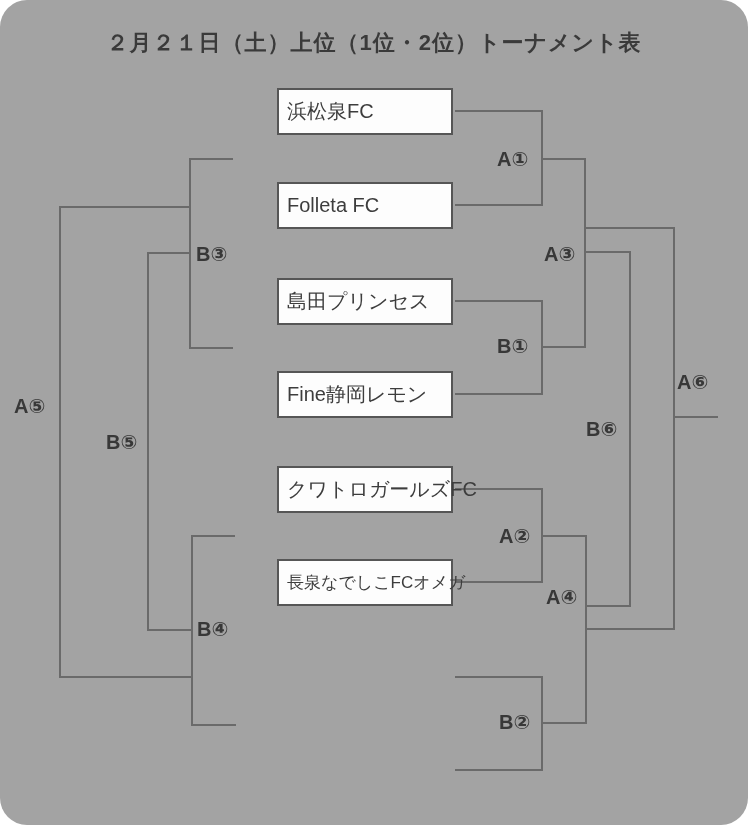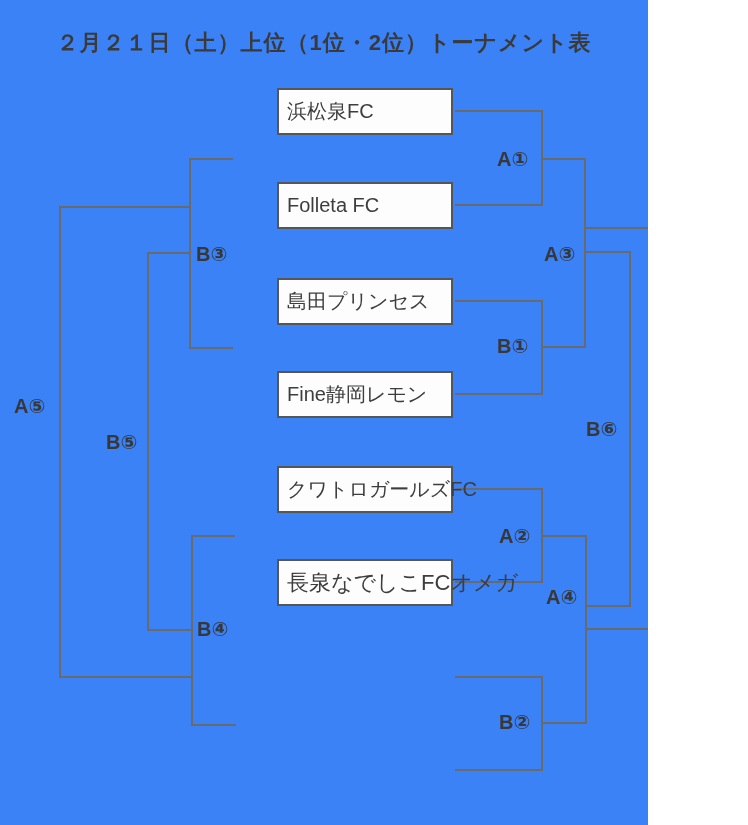--- a/index.html
+++ b/index.html
@@ -2,25 +2,26 @@
 <html><head>
 <meta charset="utf-8">
 <style>
   html, body {
     margin: 0;
     padding: 0;
     background: #ffffff;
   }
   .canvas {
     position: relative;
-    width: 648px;
+    width: 748px;
     height: 825px;
-    background: #3b82f6;
+    background: #a3a3a3;
     font-family: "Liberation Sans", "DejaVu Sans", sans-serif;
     overflow: hidden;
+    border-radius: 27px;
   }
   .title {
     position: absolute;
     top: 28px;
     left: 0;
     width: 100%;
     text-align: center;
     font-size: 22px;
     font-weight: bold;
     letter-spacing: 1px;
@@ -35,21 +36,21 @@
     border: 2px solid #565656;
     background: #fdfdfd;
     display: flex;
     align-items: center;
     padding-left: 8px;
     font-size: 20px;
     color: #3d3d3d;
     white-space: nowrap;
     z-index: 2;
   }
-  .team-box.small { font-size: 22px; }
+  .team-box.small { font-size: 17px; }
   .hline {
     position: absolute;
     height: 2px;
     background: #6a6a6a;
     z-index: 1;
   }
   .vline {
     position: absolute;
     width: 2px;
     background: #6a6a6a;

